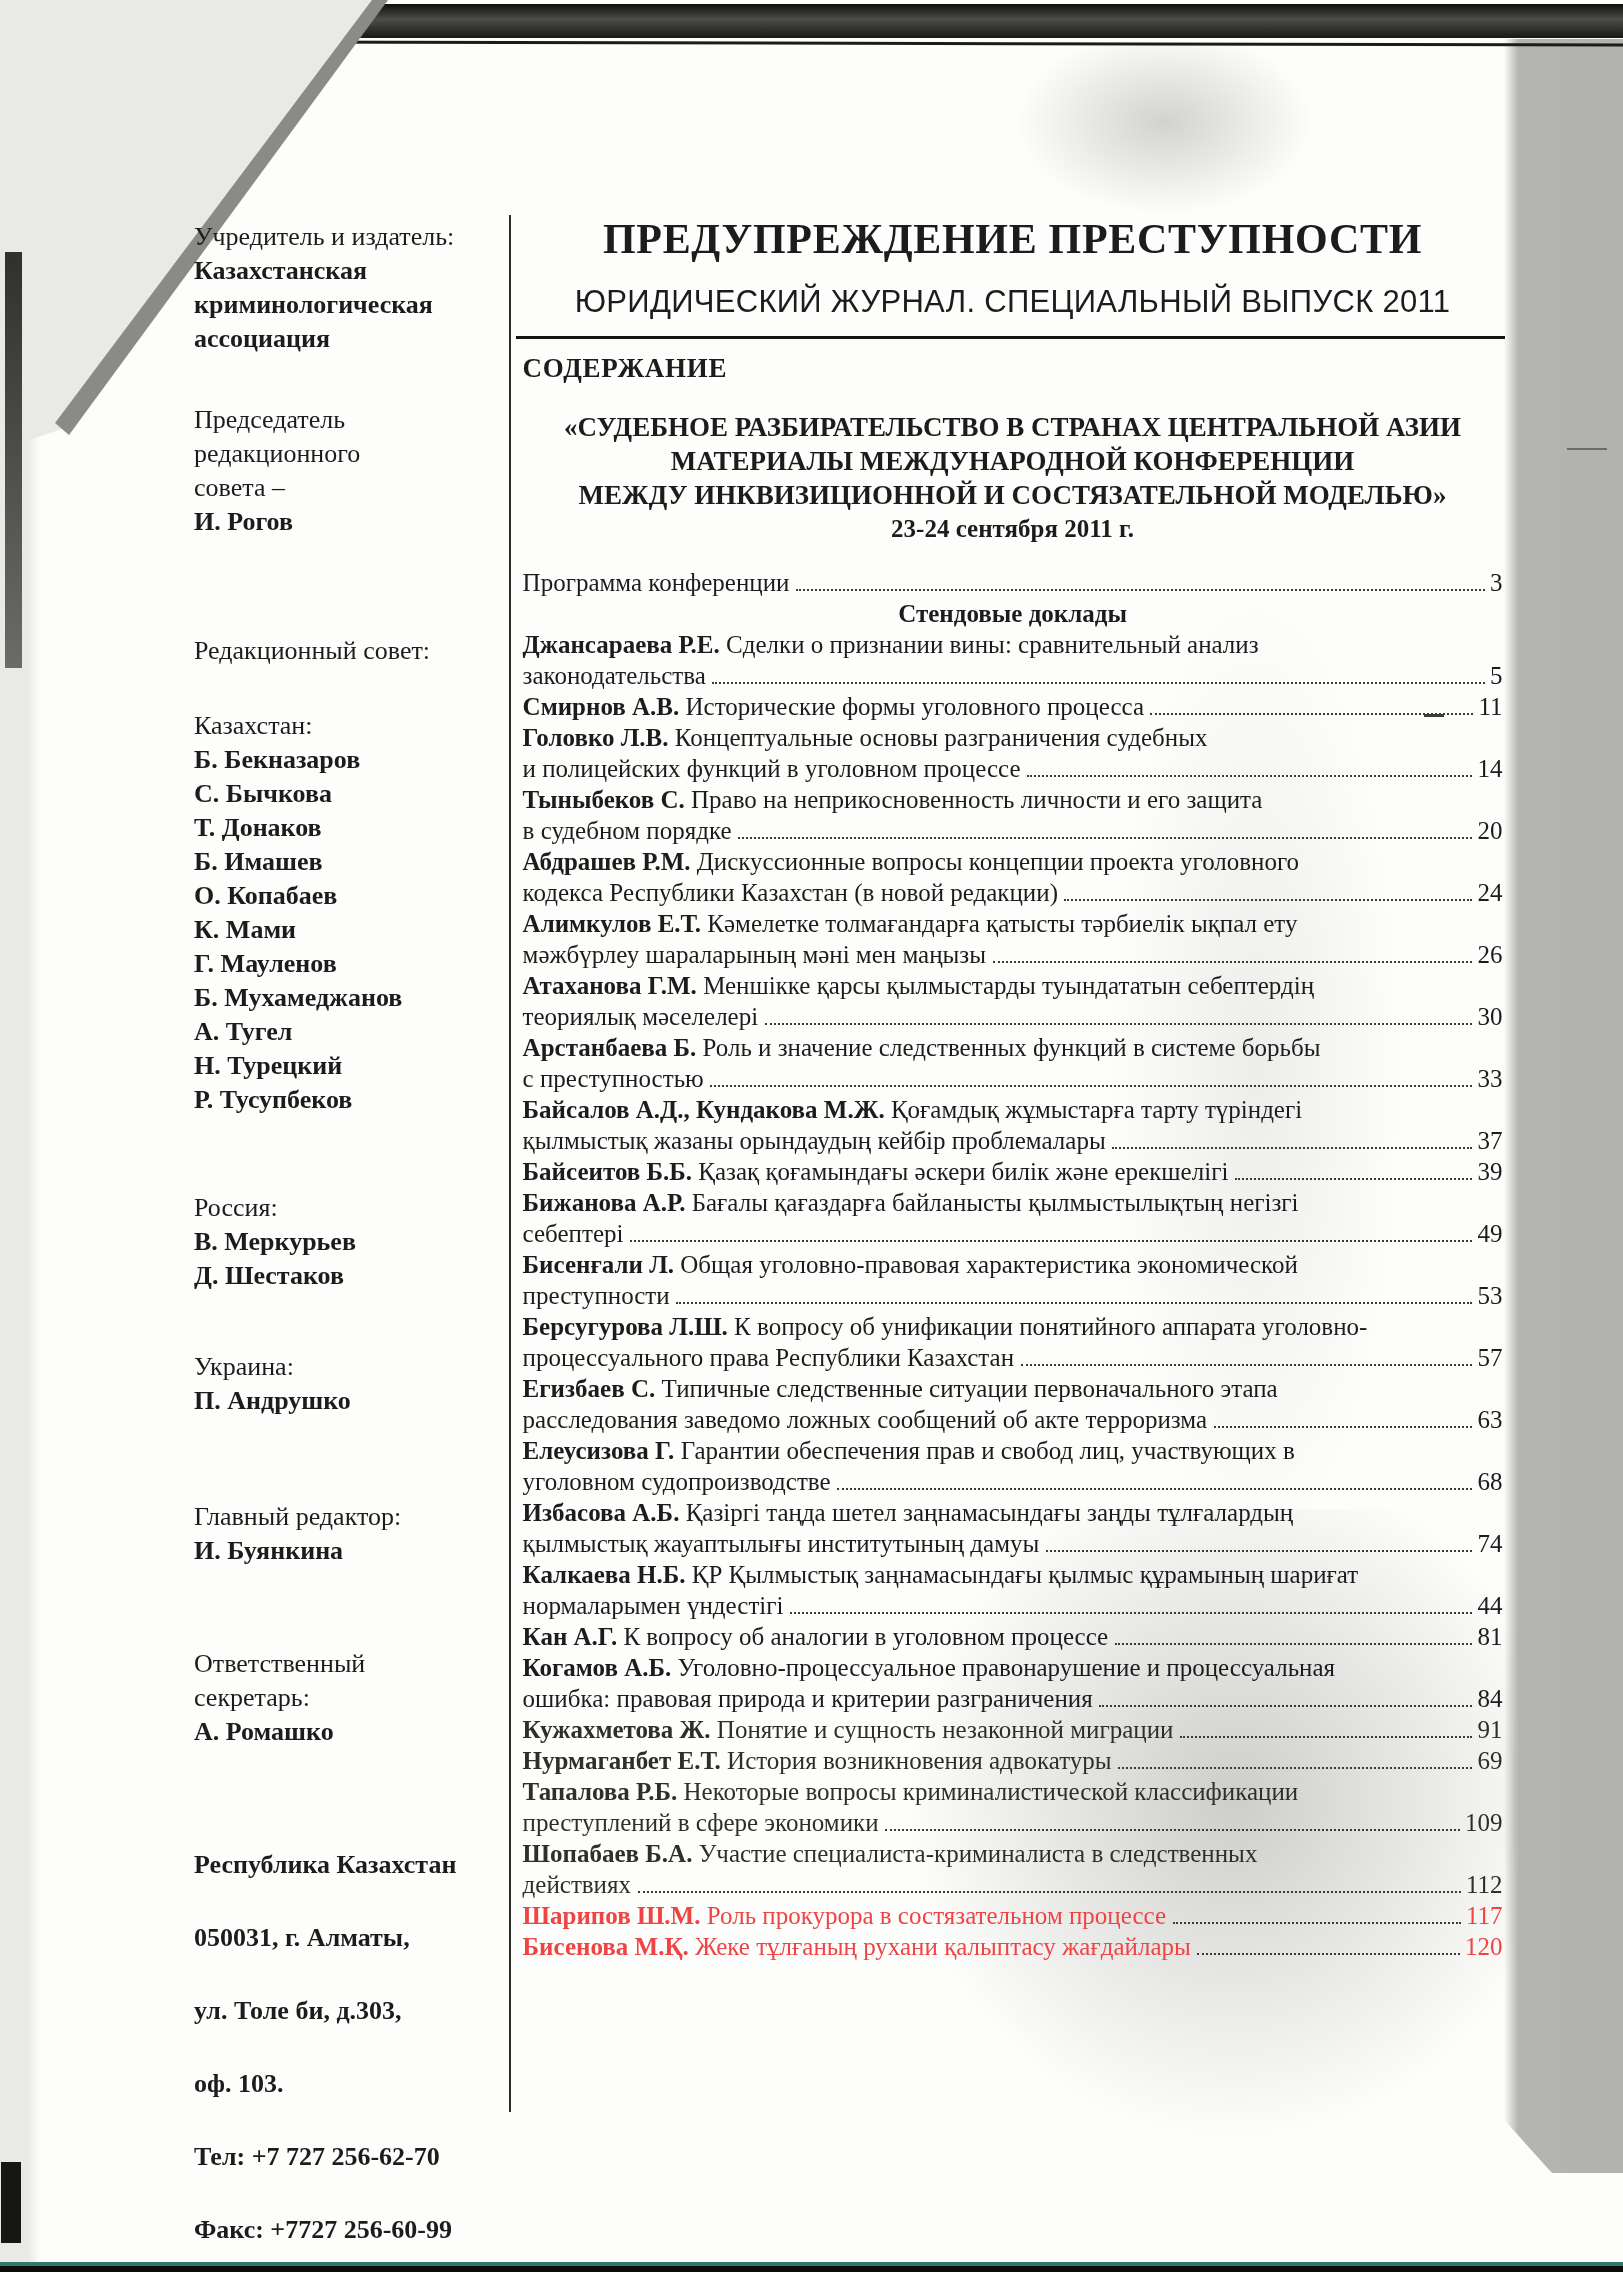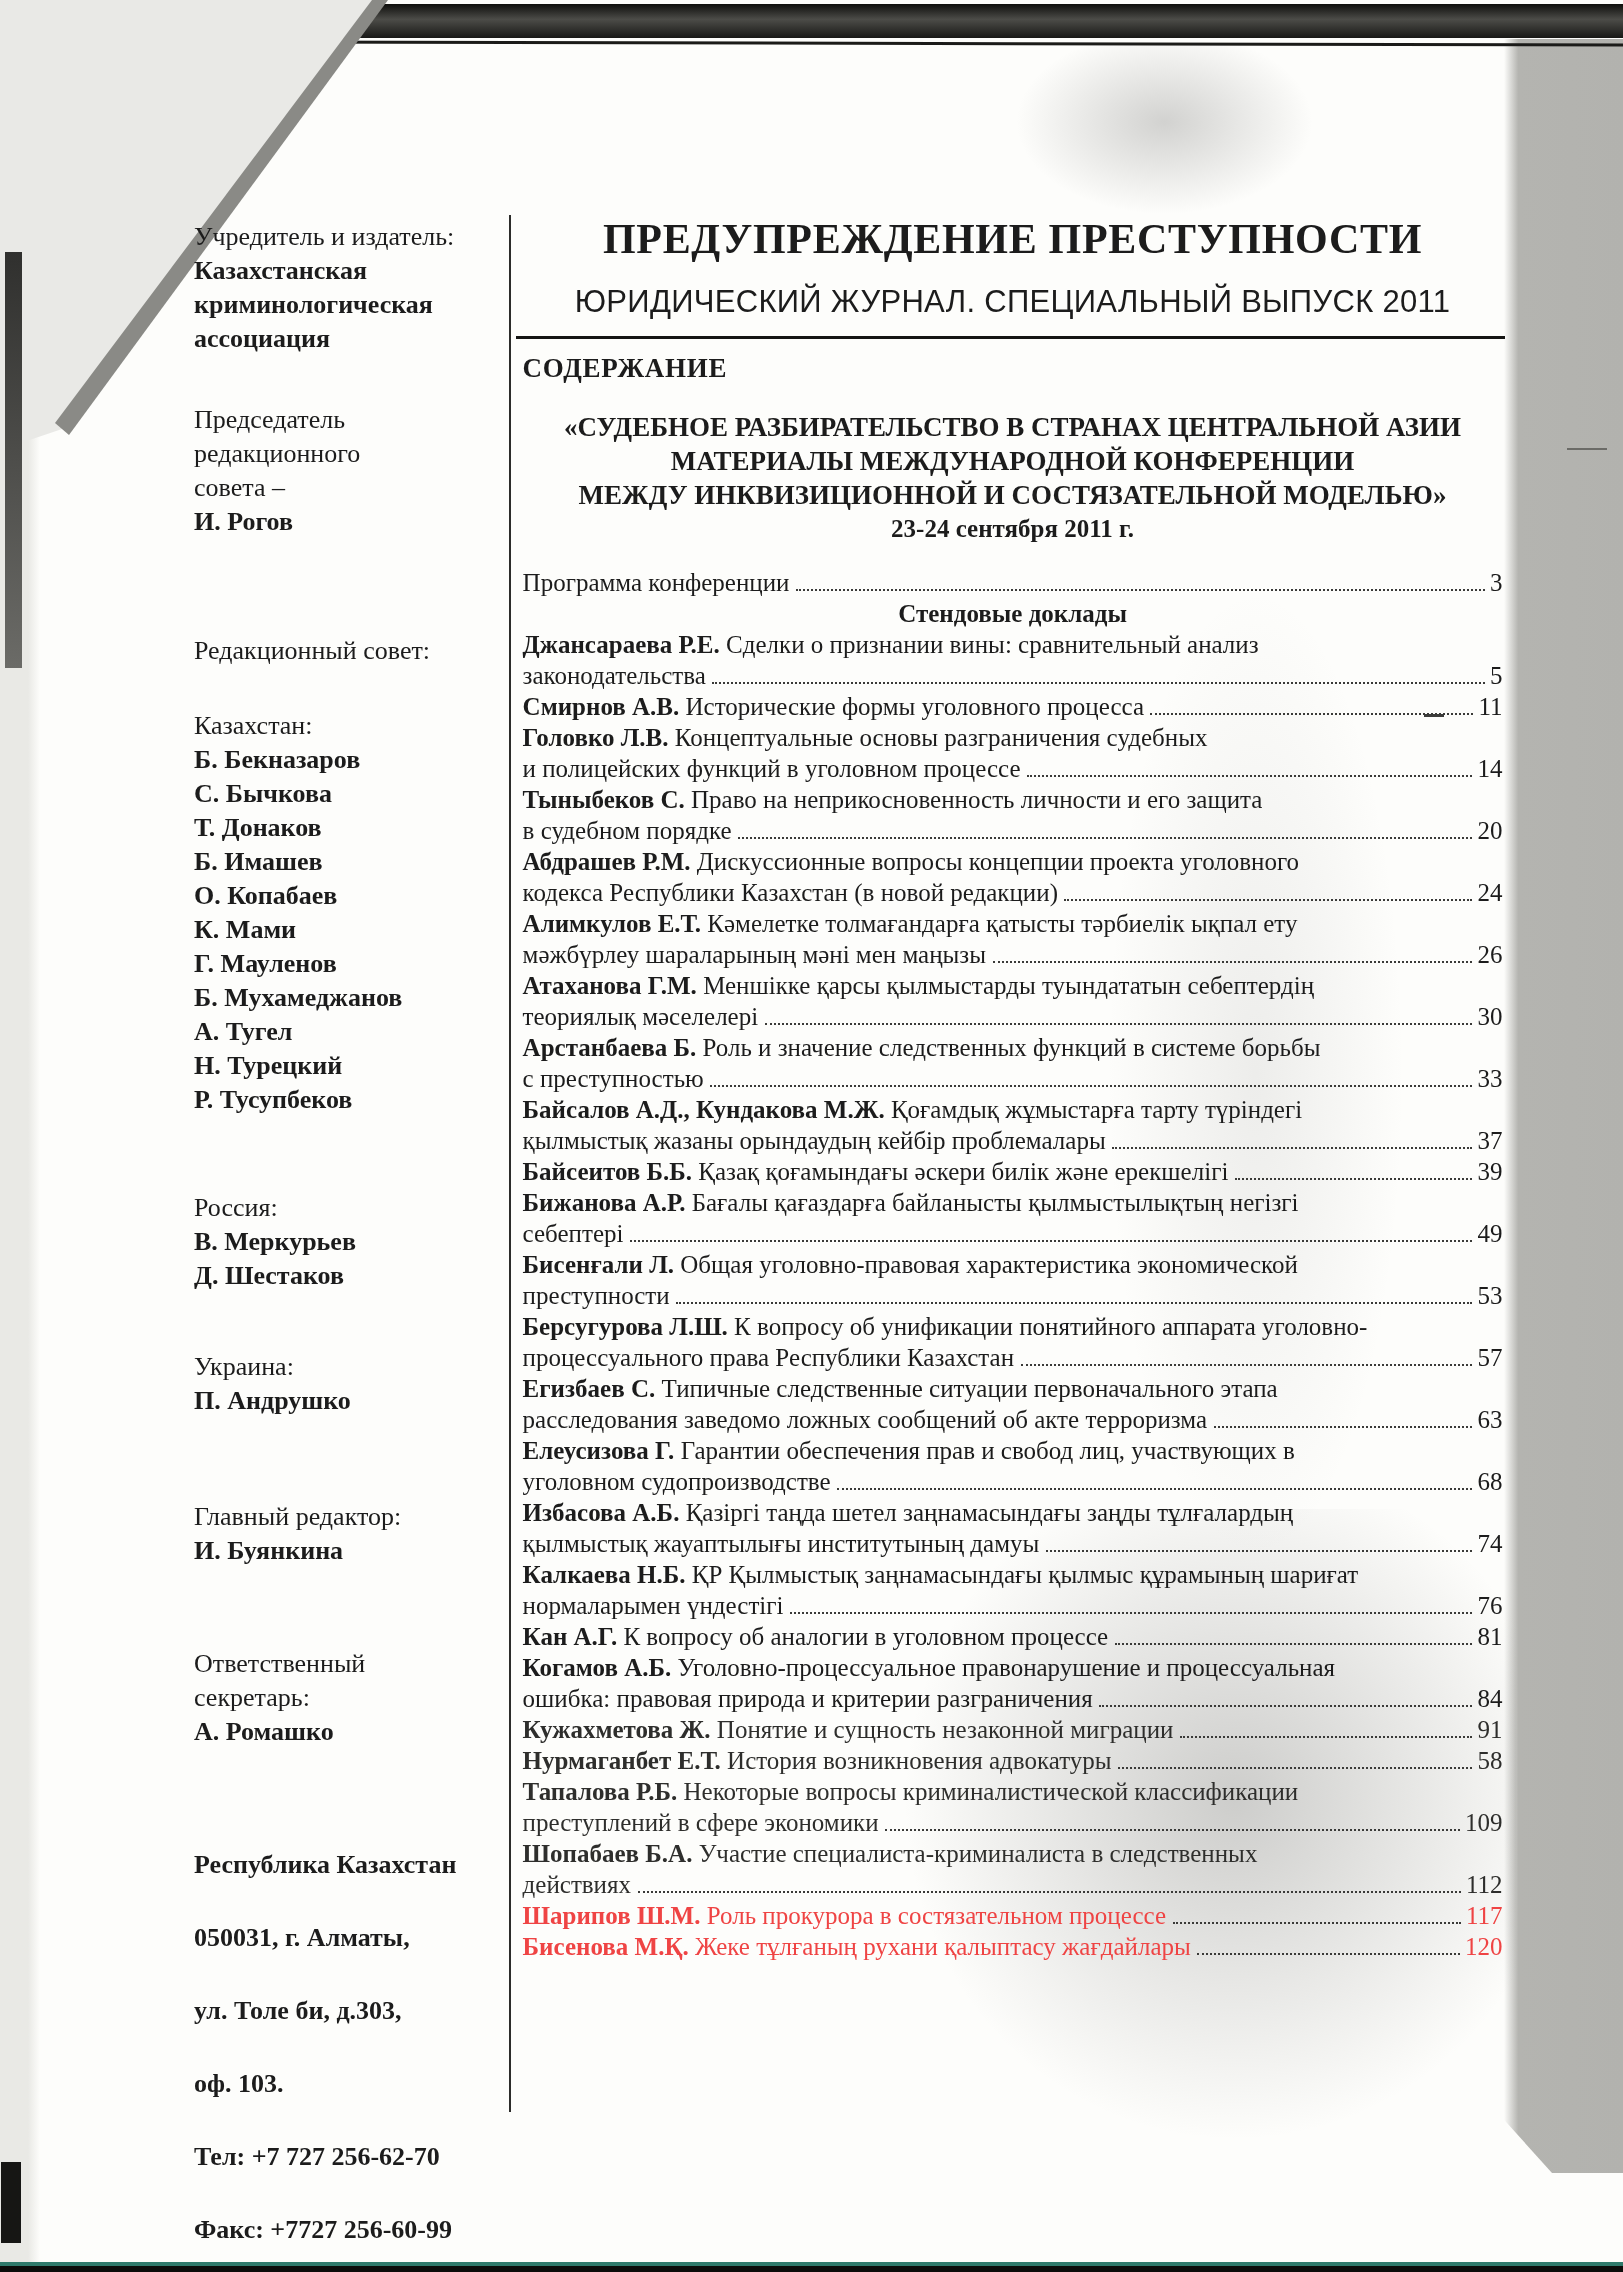--- a/index.html
+++ b/index.html
@@ -328,21 +328,21 @@
             <span class="txt">қылмыстық жауаптылығы институтының дамуы</span>
             <span class="leader"></span>
             <span class="pg">74</span>
           </div>
         </div>
         <div class="entry">
           <div class="tline"><span class="au">Калкаева Н.Б.</span> ҚР Қылмыстық заңнамасындағы қылмыс құрамының шариғат</div>
           <div class="toc-row">
             <span class="txt">нормаларымен үндестігі</span>
             <span class="leader"></span>
-            <span class="pg">76</span>
+            <span class="pg">44</span>
           </div>
         </div>
         <div class="entry">
           <div class="toc-row">
             <span class="txt"><span class="au">Кан А.Г.</span> К вопросу об аналогии в уголовном процессе</span>
             <span class="leader"></span>
             <span class="pg">81</span>
           </div>
         </div>
         <div class="entry">
@@ -357,21 +357,21 @@
           <div class="toc-row">
             <span class="txt"><span class="au">Кужахметова Ж.</span> Понятие и сущность незаконной миграции</span>
             <span class="leader"></span>
             <span class="pg">91</span>
           </div>
         </div>
         <div class="entry">
           <div class="toc-row">
             <span class="txt"><span class="au">Нурмаганбет Е.Т.</span> История возникновения адвокатуры</span>
             <span class="leader"></span>
-            <span class="pg">58</span>
+            <span class="pg">69</span>
           </div>
         </div>
         <div class="entry">
           <div class="tline"><span class="au">Тапалова Р.Б.</span> Некоторые вопросы криминалистической классификации</div>
           <div class="toc-row">
             <span class="txt">преступлений в сфере экономики</span>
             <span class="leader"></span>
             <span class="pg">109</span>
           </div>
         </div>

